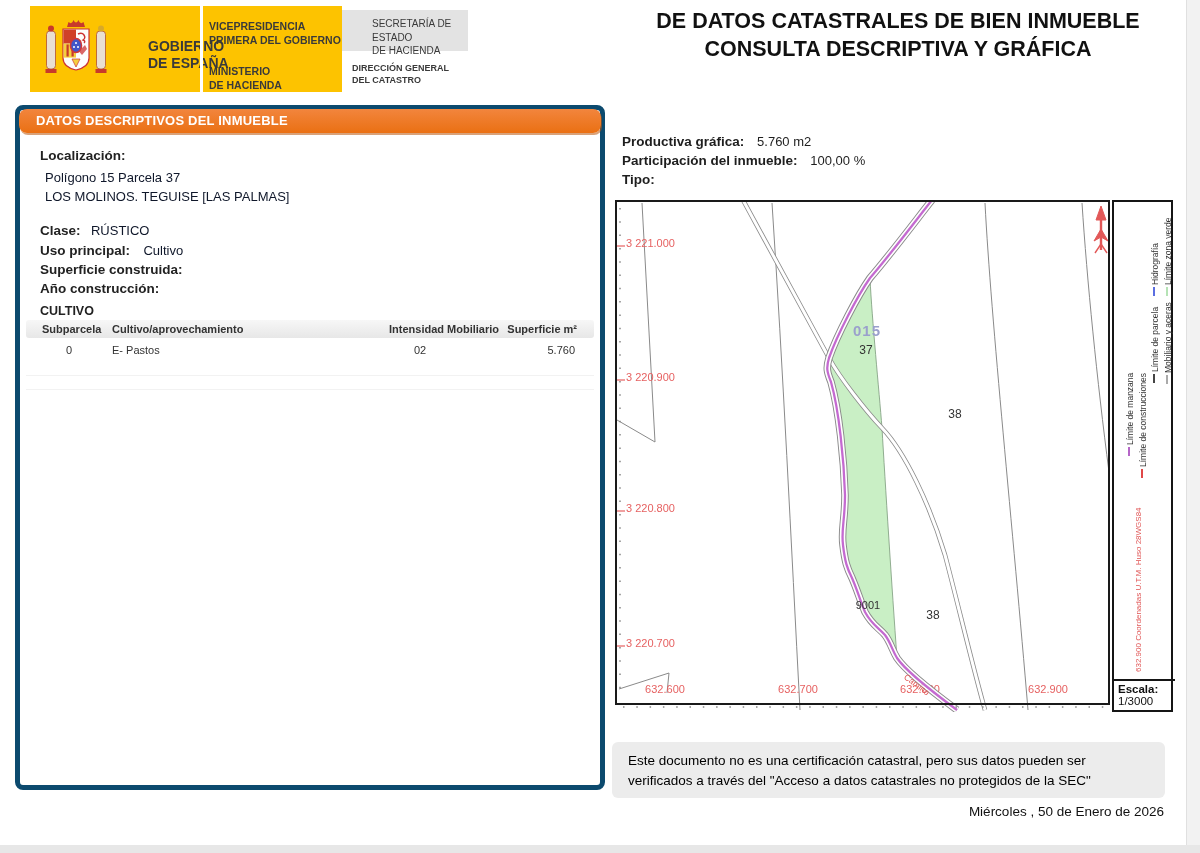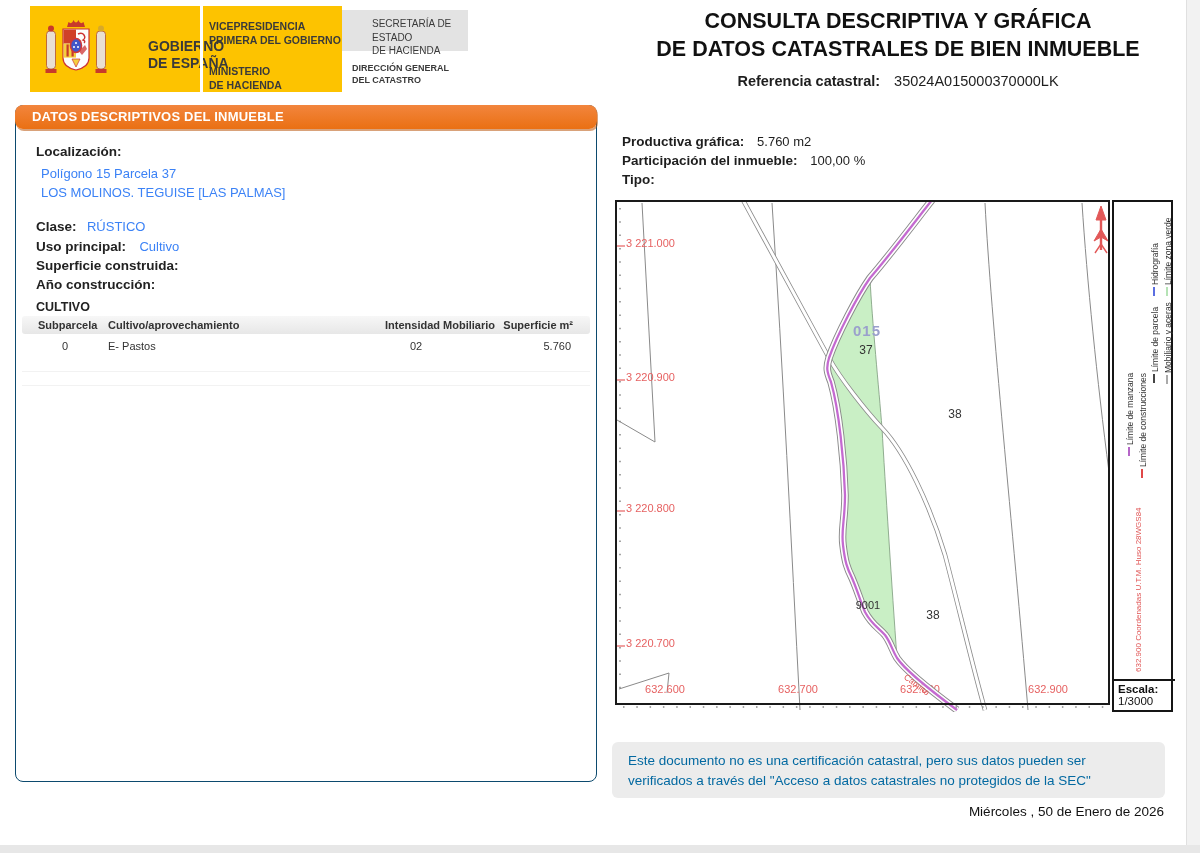--- a/index.html
+++ b/index.html
@@ -22,24 +22,24 @@
   .title-line{font-size:21.5px;font-weight:bold;color:#111;line-height:1.3;}
   #ref-row{margin-top:9px;font-size:14.5px;}
   #ref-row .lbl{font-weight:bold;}
   #ref-row .val{margin-left:14px;}
   
   .obar{height:24px;background:linear-gradient(#f2853d,#ea7013);border-radius:8px;
     box-shadow:1px 2px 0 rgba(186,86,12,.55);color:#fff;font-size:13px;font-weight:bold;
     line-height:24px;padding-left:17px;box-sizing:border-box;letter-spacing:.2px;}
   
   #left-card{left:15px;top:105px;width:580px;height:675px;background:#fff;
-    border:1px solid #0c4a6e;border-radius:8px;}
+    border:5px solid #0c4a6e;border-radius:8px;}
   #left-bar{left:-1px;top:-1px;width:582px;}
   .fld-label{font-weight:bold;font-size:13.5px;color:#222;}
-  .fld-value{font-size:13px;color:#3b82f6;}
+  .fld-value{font-size:13px;color:#0f172a;}
   #cultivo-title{font-weight:bold;font-size:12.5px;color:#222;}
   #cultivo-head{left:6px;top:210px;width:568px;height:18px;
     background:linear-gradient(#f7f7f7,#e7e7e7);border-radius:3px;}
   .th{position:absolute;top:3px;font-size:11px;font-weight:bold;color:#333;}
   .td{position:absolute;top:3px;font-size:11px;color:#333;}
   .faint-row{left:6px;width:568px;height:13px;border-bottom:1px solid #f2f2f2;}
   
   #right-bar{left:608px;top:105px;width:553px;}
   .info-row{position:absolute;left:622px;font-size:13.5px;}
   .info-row .lbl{font-weight:bold;}
@@ -54,21 +54,21 @@
     white-space:nowrap;font-size:8.5px;color:#333;}
   .vtext .sw{display:inline-block;width:2.5px;height:9px;margin:2px 2px 2px 4px;}
   #utm-note{left:20px;top:296px;height:174px;color:#e05555;font-size:8px;width:14px;}
   #escala-box{left:0;top:477px;width:57px;height:31px;border-top:2px solid #151515;
     padding:2px 0 0 4px;}
   #escala-box .l1{font-size:11.5px;font-weight:bold;color:#111;}
   #escala-box .l2{font-size:11.5px;color:#111;}
   
   #disclaimer{left:612px;top:742px;width:553px;height:56px;background:#ececec;
     border-radius:6px;box-sizing:border-box;padding:9px 16px;font-size:13.5px;
-    color:#0369a1;line-height:1.5;}
+    color:#000000;line-height:1.5;}
   #doc-date{left:612px;top:804px;width:552px;text-align:right;font-size:13.5px;color:#111;}
   #bottom-band{left:0;top:845px;width:1200px;height:8px;background:#e7e7e7;}
 </style>
 </head>
 <body>
 
 <div id="doc">
 
   <div class="abs" id="logo-yellow">
     <svg class="abs" style="left:15px;top:10px" width="62" height="66" viewBox="0 0 62 66">
@@ -101,25 +101,22 @@
 DE HACIENDA</div>
   </div>
   <div class="abs" id="secretaria-box">
     <div class="abs pre" id="secretaria-text">SECRETARÍA DE ESTADO
 DE HACIENDA</div>
   </div>
   <div class="abs pre" id="direccion-text">DIRECCIÓN GENERAL
 DEL CATASTRO</div>
 
   <div class="abs" id="title-block">
+    <div class="title-line">DE DATOS CATASTRALES DE BIEN INMUEBLE</div>
     <div class="title-line">CONSULTA DESCRIPTIVA Y GRÁFICA</div>
-    <div class="title-line">DE DATOS CATASTRALES DE BIEN INMUEBLE</div>
-    <div id="ref-row">
-      <span class="lbl">Referencia catastral:</span><span class="val">35024A015000370000LK</span>
-    </div>
   </div>
 
   <div class="abs" id="left-card">
     <div class="abs obar" id="left-bar">DATOS DESCRIPTIVOS DEL INMUEBLE</div>
 
     <div class="abs fld-label" style="left:20px;top:38px">Localización:</div>
     <div class="abs fld-value" style="left:25px;top:60px">Polígono 15 Parcela 37</div>
     <div class="abs fld-value" style="left:25px;top:79px">LOS MOLINOS. TEGUISE [LAS PALMAS]</div>
 
     <div class="abs" style="left:20px;top:111px">

